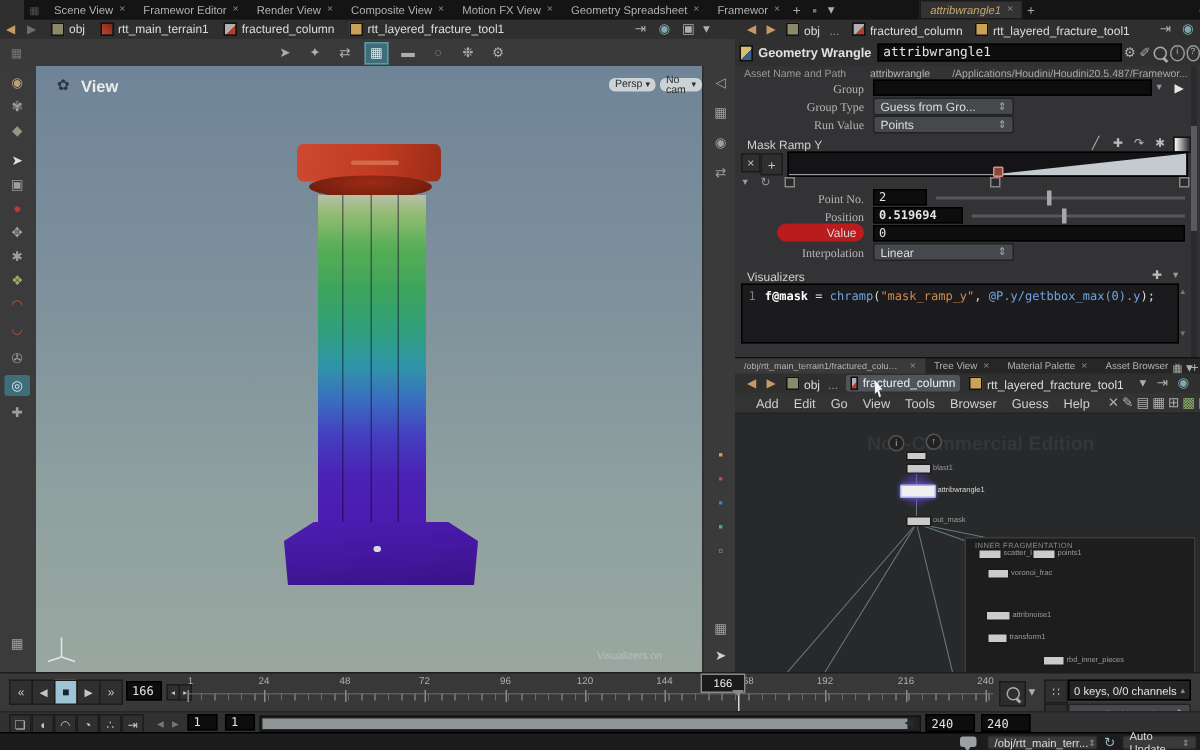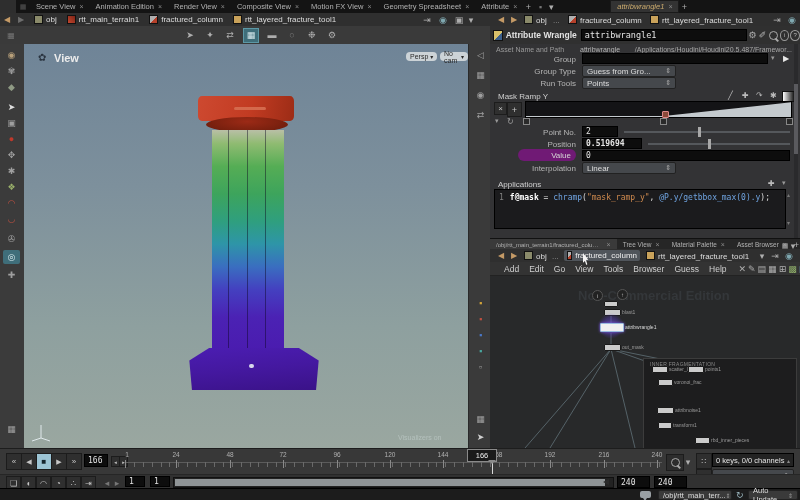--- a/index.html
+++ b/index.html
@@ -7,21 +7,21 @@
        font-family:"Liberation Sans","DejaVu Sans",sans-serif;font-size:8px;color:#c8c8c8;}
   .ab{position:absolute;}
   .fx{display:flex;align-items:center;}
   .tab{display:flex;align-items:center;gap:4px;padding:0 6px;height:100%;color:#b2b2b2;font-size:7.5px;white-space:nowrap;}
   .x{color:#8a8a8a;font-size:7px;}
   .ic{display:inline-flex;align-items:center;justify-content:center;color:#aeaeae;font-size:9px;width:14px;height:13px;}
   .btn{background:#2f2f2f;border:1px solid #1c1c1c;color:#c6c6c6;display:flex;align-items:center;justify-content:center;}
   .fld{background:#0d0d0d;border:1px solid #000;color:#e4e4e4;font-family:"DejaVu Sans Mono",monospace;font-size:8px;padding:0 3px;display:flex;align-items:center;box-sizing:border-box;}
   input.fld{outline:none;}
   .dd{background:#45484c;border:1px solid #222;border-radius:2px;color:#ddd;font-size:8px;padding:0 4px;display:flex;align-items:center;justify-content:space-between;box-sizing:border-box;}
-  .lbl{color:#b5b5b5;font-size:8px;text-align:right;}
+  .lbl{color:#b5b5b5;font-size:8px;text-align:right;font-family:Liberation Serif, serif;}
   .nicon{width:9px;height:9px;border:1px solid #111;box-sizing:border-box;display:inline-block;}
   .node{position:absolute;background:#cbcbcb;border:1px solid #1a1a1a;border-radius:1px;}
   .nlbl{position:absolute;color:#9a9a9a;font-size:5px;white-space:nowrap;line-height:5px;}
   .tick{position:absolute;top:2px;transform:translateX(-50%);font-size:6.5px;color:#b0b0b0;}
   .tickmark{position:absolute;top:11px;width:1px;height:8px;background:#8a8a8a;}
   .stripicon{position:absolute;left:3px;width:17px;height:14px;display:flex;align-items:center;justify-content:center;font-size:9px;color:#9f9f9f;}
   .menuitem{font-size:8.5px;color:#cfcfcf;}
   .watermark{font-weight:bold;color:#3c3f42;}
   .pill{background:#ccd3d7;color:#2a2a2a;border-radius:4px;font-size:7px;padding:0 4px;height:9px;display:flex;align-items:center;gap:2px;}
   .lens{width:7px;height:7px;border:1.5px solid #aaa;border-radius:50%;position:relative;display:inline-block;}
@@ -33,41 +33,41 @@
 
 <div id="app">
 
   <div class="ab fx" style="left:16px;top:0;width:800px;height:13px;background:#141414;border-bottom:1px solid #000;">
     <span class="ic" style="color:#555;font-size:7px;">▦</span>
     <div class="tab">
         <span>Scene View</span>
         <span class="x">×</span>
       </div>
     <div class="tab">
-        <span>Animation Edition</span>
+        <span>Framewor Editor</span>
         <span class="x">×</span>
       </div>
     <div class="tab">
         <span>Render View</span>
         <span class="x">×</span>
       </div>
     <div class="tab">
         <span>Composite View</span>
         <span class="x">×</span>
       </div>
     <div class="tab">
         <span>Motion FX View</span>
         <span class="x">×</span>
       </div>
     <div class="tab">
         <span>Geometry Spreadsheet</span>
         <span class="x">×</span>
       </div>
     <div class="tab">
-        <span>Attribute</span>
+        <span>Framewor</span>
         <span class="x">×</span>
       </div>
     <span class="ic" style="width:10px;">+</span>
     <span class="ic" style="color:#777;">▪</span>
     <span class="ic" style="width:8px;">▾</span>
     <div class="tab" style="margin-left:55px;background:#333;border:1px solid #1a1a1a;height:11px;color:#c9a96d;font-style:italic;">
       <span>attribwrangle1</span>
         <span class="x">×</span>
     </div>
     <span class="ic" style="width:10px;">+</span>
@@ -114,21 +114,21 @@
       <span class="ic" style="background:#3f6e7a;border:1px solid #5c98a6;color:#d6e8ec;">▦</span>
       <span class="ic">▬</span>
       <span class="ic" style="color:#777;">○</span>
       <span class="ic">❉</span>
       <span class="ic">⚙</span>
     </div>
   </div>
 
   <div class="ab fx" style="left:490px;top:26px;width:310px;height:18px;background:#303030;border-bottom:1px solid #222;">
     <span class="nicon" style="width:11px;height:11px;background:linear-gradient(135deg,#d8c06a 55%,#3a5e8a 55%);margin:0 3px;"></span>
-    <span style="font-weight:bold;color:#e2e2e2;font-size:8.5px;white-space:nowrap;">Attribute Wrangle</span>
+    <span style="font-weight:bold;color:#e2e2e2;font-size:8.5px;white-space:nowrap;">Geometry Wrangle</span>
     <input class="fld" readonly="" style="margin-left: 4px; width: 195px; height: 12px; font-size: 8.5px;" value="attribwrangle1">
     <span class="ic" style="width:12px;">⚙</span>
     <span class="ic" style="width:12px;">✐</span>
     <span class="ic" style="width:13px;">
         <span class="lens"></span>
       </span>
     <span class="circ" style="margin:0 1px;">i</span>
     <span class="circ">?</span>
   </div>
 
@@ -206,21 +206,21 @@
       </div>
     <span class="ab" style="left:281px;top:10px;color:#999;font-size:7px;">▾</span>
     <span class="ab" style="left:293px;top:10px;color:#e8e8e8;font-size:8px;">▶</span>
 
     <span class="ab lbl" style="left:0;top:23px;width:86px;">Group Type</span>
     <div class="dd ab" style="left:92px;top:21px;width:94px;height:12px;">
         <span>Guess from Gro...</span>
         <span style="font-size:7px;color:#aaa;">⇕</span>
       </div>
 
-    <span class="ab lbl" style="left:0;top:35px;width:86px;">Run Tools</span>
+    <span class="ab lbl" style="left:0;top:35px;width:86px;">Run Value</span>
     <div class="dd ab" style="left:92px;top:33px;width:94px;height:12px;">
         <span>Points</span>
         <span style="font-size:7px;color:#aaa;">⇕</span>
       </div>
 
     <span class="ab" style="left:8px;top:48px;color:#cfcfcf;">Mask Ramp Y</span>
     <span class="ab" style="left:238px;top:47px;color:#bbb;">╱</span>
     <span class="ab" style="left:252px;top:47px;color:#bbb;">✚</span>
     <span class="ab" style="left:266px;top:47px;color:#bbb;">↷</span>
     <span class="ab" style="left:280px;top:47px;color:#bbb;">✱</span>
@@ -243,32 +243,32 @@
     <div class="ab" style="left:134px;top:87px;width:166px;height:2px;background:#55585c;">
       <div class="ab" style="left:74px;top:-4px;width:3px;height:10px;background:#a8a8a8;"></div>
     </div>
 
     <span class="ab lbl" style="left:0;top:96px;width:86px;">Position</span>
     <input class="fld ab" readonly="" style="left: 92px; top: 94px; width: 60px; height: 11px; font-weight: bold;" value="0.519694">
     <div class="ab" style="left:158px;top:99px;width:142px;height:2px;background:#55585c;">
       <div class="ab" style="left:60px;top:-4px;width:3px;height:10px;background:#a8a8a8;"></div>
     </div>
 
-    <div class="ab" style="left:28px;top:105px;width:58px;height:12px;background:#701a75;border-radius:6px;display:flex;align-items:center;justify-content:flex-end;padding-right:5px;box-sizing:border-box;">
+    <div class="ab" style="left:28px;top:105px;width:58px;height:12px;background:#b91c1c;border-radius:6px;display:flex;align-items:center;justify-content:flex-end;padding-right:5px;box-sizing:border-box;">
       <span style="color:#d5d5d5;">Value</span>
     </div>
     <input class="fld ab" readonly="" style="left: 92px; top: 106px; width: 208px; height: 11px;" value="0">
 
     <span class="ab lbl" style="left:0;top:120px;width:86px;">Interpolation</span>
     <div class="dd ab" style="left:92px;top:118px;width:94px;height:12px;">
         <span>Linear</span>
         <span style="font-size:7px;color:#aaa;">⇕</span>
       </div>
 
-    <span class="ab" style="left:8px;top:136px;color:#cfcfcf;">Applications</span>
+    <span class="ab" style="left:8px;top:136px;color:#cfcfcf;">Visualizers</span>
     <span class="ab" style="left:278px;top:135px;color:#bbb;">✚</span>
     <span class="ab" style="left:292px;top:135px;color:#999;font-size:7px;">▾</span>
     <div class="ab" style="left:4px;top:145px;width:292px;height:40px;background:#1b1b1d;border:1px solid #000;font-family:'DejaVu Sans Mono',monospace;font-size:8px;line-height:12px;padding:2px 0 0 4px;box-sizing:border-box;white-space:nowrap;overflow:hidden;">
       <span style="color:#808080;margin-right:6px;">1</span><span style="color:#ffffff;font-weight:bold;">f@mask</span><span style="color:#dcdcdc;"> = </span><span style="color:#6fa3e0;">chramp</span><span style="color:#dcdcdc;">(</span><span style="color:#cf8a4e;">"mask_ramp_y"</span><span style="color:#dcdcdc;">, </span><span style="color:#6fa3e0;">@P.y/getbbox_max(0).y</span><span style="color:#dcdcdc;">);</span>
     </div>
     <span class="ab" style="left:297px;top:147px;color:#777;font-size:6px;">▴</span>
     <span class="ab" style="left:297px;top:175px;color:#777;font-size:6px;">▾</span>
 
     <div class="ab" style="left:304px;top:0;width:4px;height:194px;background:#2a2a2c;">
       <div class="ab" style="left:0;top:40px;width:4px;height:70px;background:#5a5a5e;"></div>

